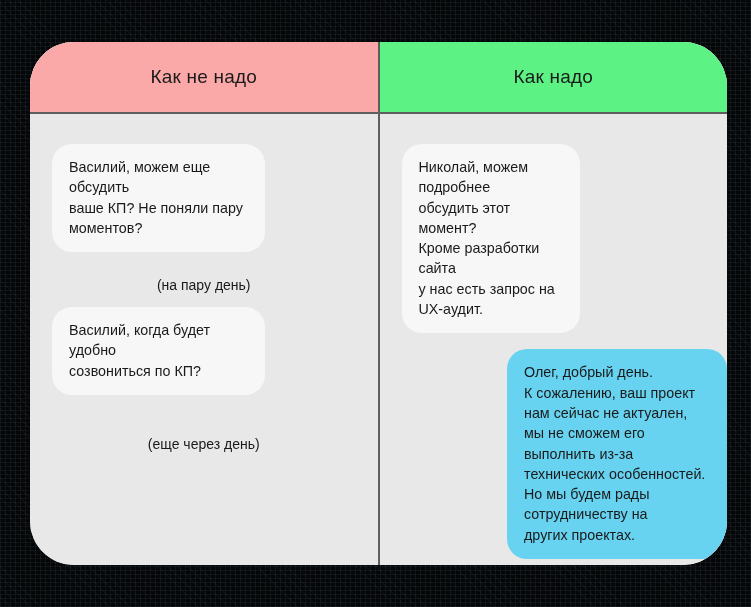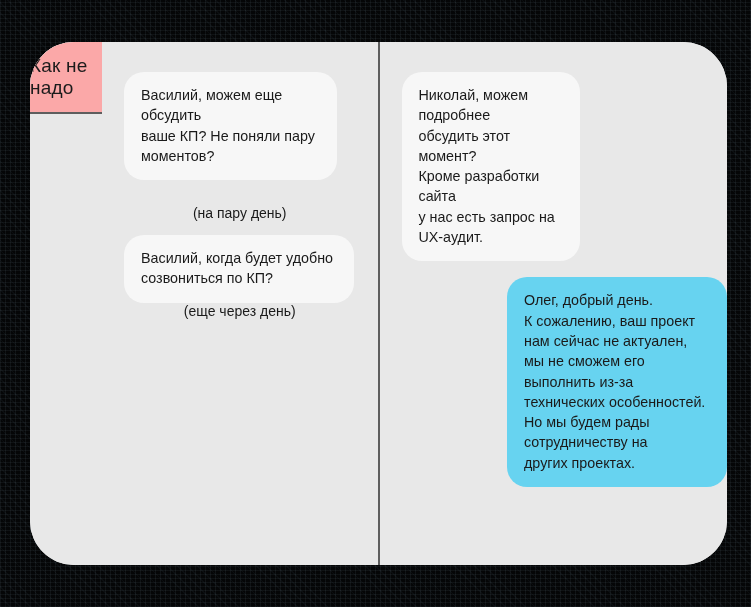--- a/index.html
+++ b/index.html
@@ -31,21 +31,21 @@
     width: 697px;
     height: 523px;
     border-radius: 44px;
     overflow: hidden;
     display: flex;
     background: #e8e8e8;
   }
   .column {
     width: 50%;
     display: flex;
-    flex-direction: row;
+    flex-direction: column;
     background: #e8e8e8;
     position: relative;
   }
   .column.left {
     border-right: 2px solid #5e5e5e;
   }
   .col-header {
     height: 72px;
     flex: 0 0 72px;
     display: flex;
@@ -90,22 +90,22 @@
   .note {
     text-align: center;
     font-size: 14px;
     color: #1a1a1a;
     margin: 0;
   }
 
   
   .lb1 { margin-top: 4px; width: 213px; }
   .lnote1 { margin-top: 25px; }
-  .lb2 { margin-top: 14px; width: 230px; }
-  .lnote2 { }
+  .lb2 { margin-top: 14px; width: 213px; }
+  .lnote2 { margin-top: 41px; }
   .lb3 { margin-top: 14px; width: 213px; }
 
   
   .rb1 { margin-top: 4px; width: 178px; }
   .rb2 {
     margin-top: 16px;
     width: 220px;
     margin-right: -22px; 
     border-top-right-radius: 20px;
     border-bottom-right-radius: 20px;
@@ -135,20 +135,21 @@
 созвониться по КП?</div>
       </div>
 
       <div class="note lnote2">(еще через день)</div>
 
 
     </div>
   </div>
 
   <div class="column right">
+    <div class="col-header good">Как надо</div>
     <div class="col-body">
 
       <div class="row left-align">
         <div class="bubble rb1">Николай, можем подробнее
 обсудить этот момент?
 Кроме разработки сайта
 у нас есть запрос на
 UX-аудит.</div>
       </div>
 

